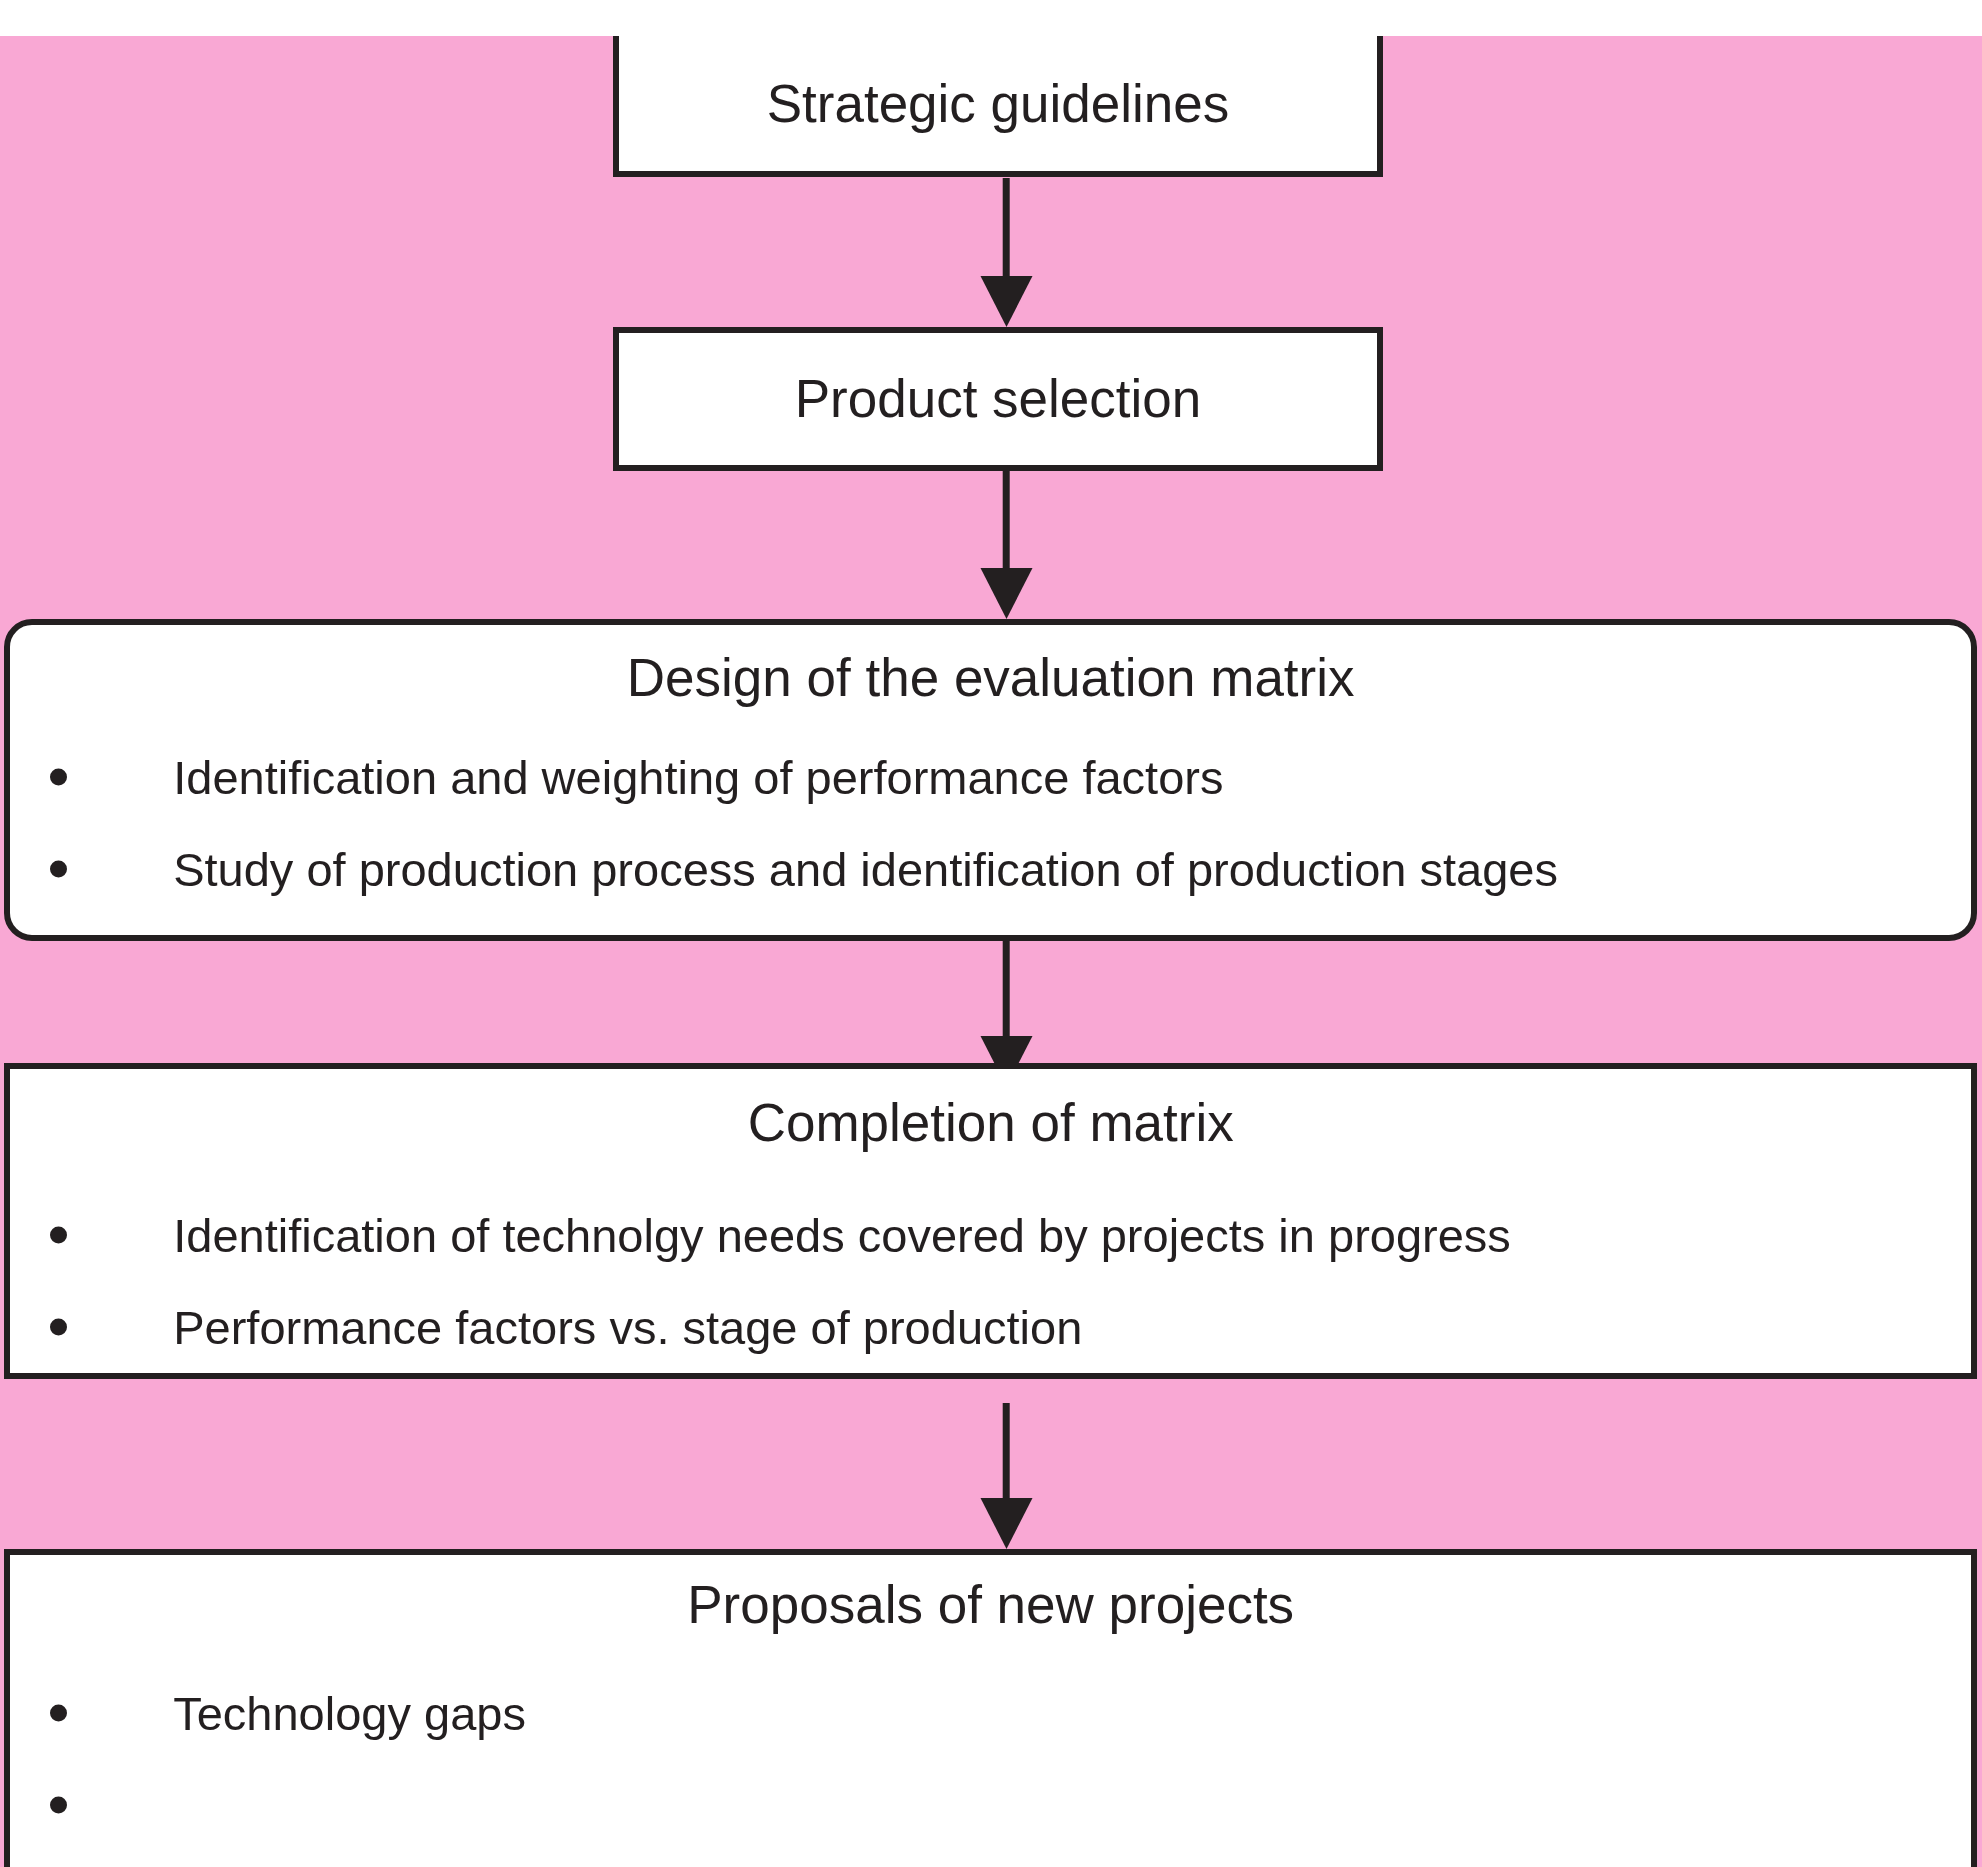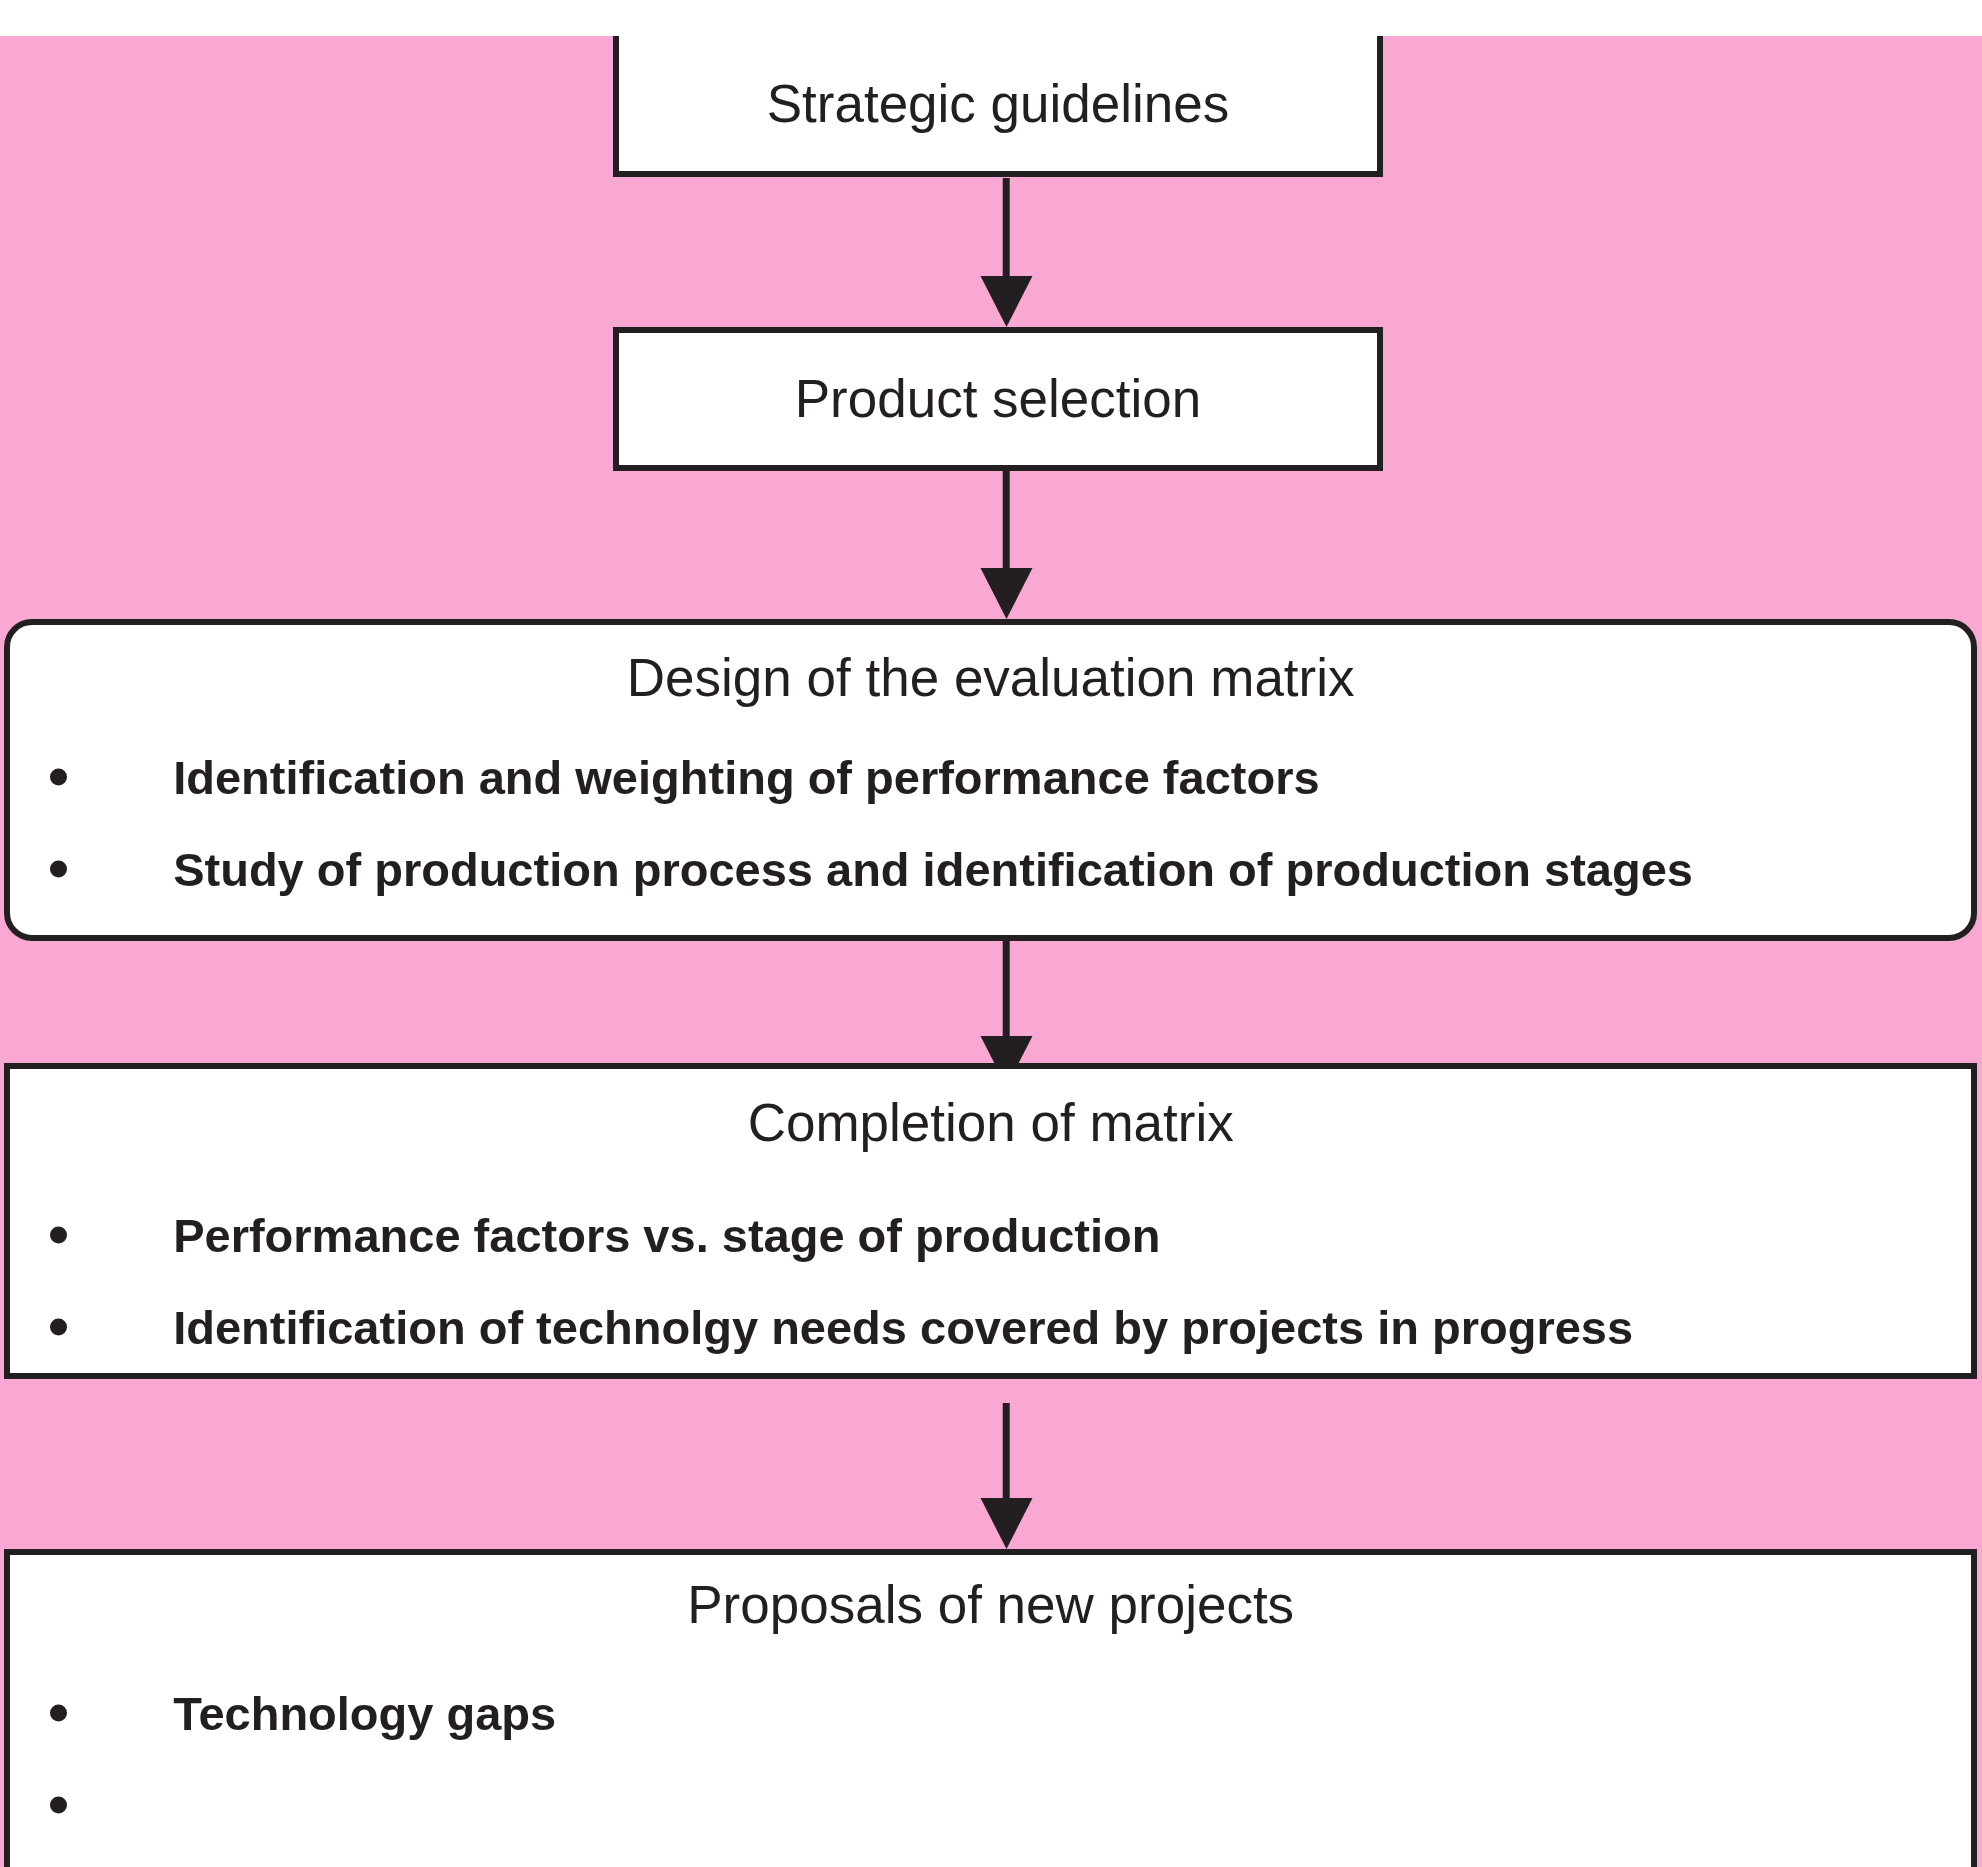--- a/index.html
+++ b/index.html
@@ -32,21 +32,20 @@
     font-size: 53px;
     line-height: 1.1;
     color: #231f20;
     white-space: nowrap;
   }
 
   .bullet-list {
     margin: 0;
     padding: 0;
     list-style: none;
-    font-weight: bold;
   }
   .bullet-item {
     position: relative;
     font-size: 47px;
     line-height: 1.0;
     color: #231f20;
     white-space: nowrap;
   }
   .bullet-dot {
     position: absolute;
@@ -181,25 +180,25 @@
   <div class="connector" id="connector-3">
     <div class="shaft"></div>
     <div class="head"></div>
   </div>
 
   <div class="node-box box-wide" id="box-completion-matrix">
     <div class="node-title">Completion of matrix</div>
     <ul class="bullet-list">
       <li class="bullet-item">
         <span class="bullet-dot"></span>
+        <span class="bullet-text">Identification of technolgy needs covered by projects in progress</span>
+      </li>
+      <li class="bullet-item">
+        <span class="bullet-dot"></span>
         <span class="bullet-text">Performance factors vs. stage of production</span>
-      </li>
-      <li class="bullet-item">
-        <span class="bullet-dot"></span>
-        <span class="bullet-text">Identification of technolgy needs covered by projects in progress</span>
       </li>
     </ul>
   </div>
 
   <div class="connector" id="connector-4">
     <div class="shaft"></div>
     <div class="head"></div>
   </div>
 
   <div class="node-box box-wide" id="box-proposals">

